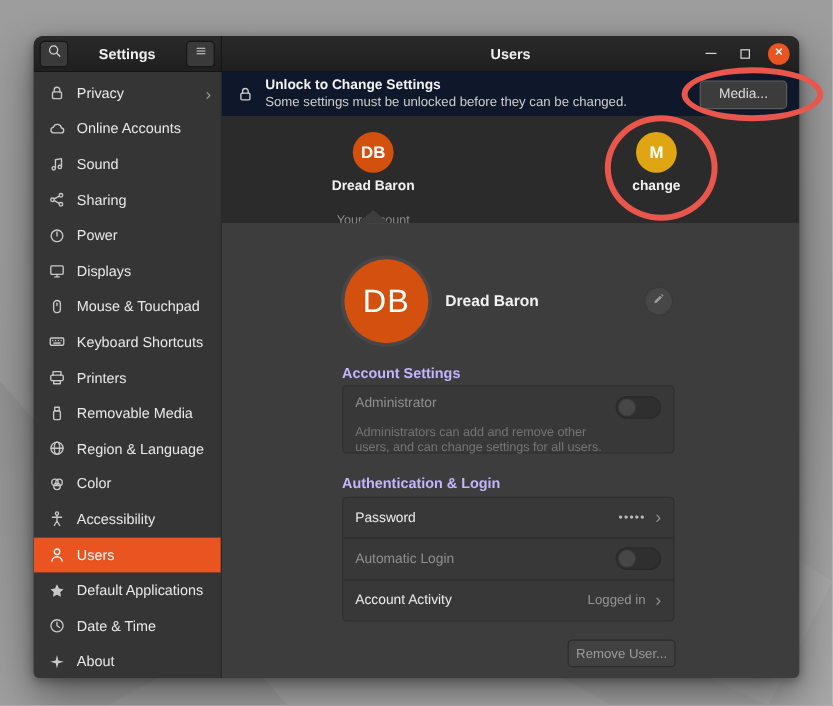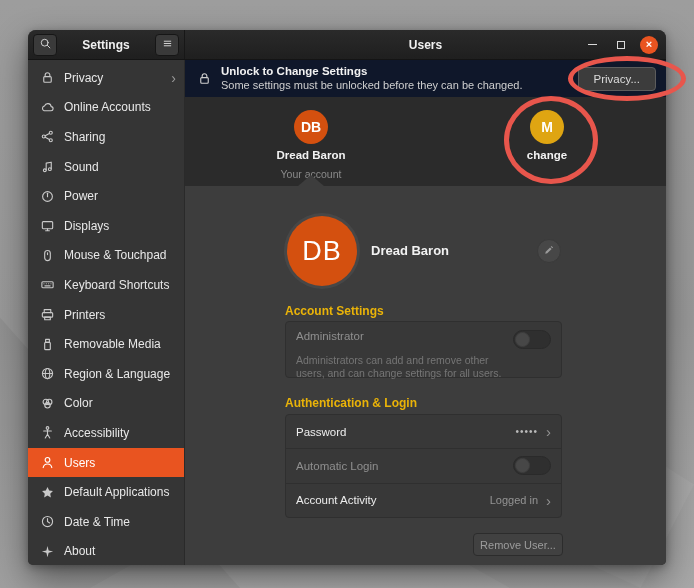--- a/index.html
+++ b/index.html
@@ -76,39 +76,39 @@
 
   
   .carousel { height:89px; flex:0 0 89px; background:#2b2b2b; position:relative; }
   .cuser { position:absolute; top:13px; width:120px; text-align:center; cursor:pointer; }
   .cuser-current { left:66px; }
   .cuser-other { left:302px; }
   .cavatar { width:34px; height:34px; border-radius:50%; margin:0 auto;
     display:flex; align-items:center; justify-content:center;
     color:#fff; font-size:14px; font-weight:bold; }
   .cname { margin-top:5px; font-size:11.5px; font-weight:bold; color:#f2f2f2; }
-  .csub { margin-top:7px; font-size:10.5px; color:#8a8a8a; }
+  .csub { margin-top:17px; font-size:10.5px; color:#8a8a8a; }
   .notch { position:absolute; bottom:0; left:113px; width:0; height:0;
     border-left:13px solid transparent; border-right:13px solid transparent;
     border-bottom:11px solid #3d3d3d; }
 
   
   .content { flex:1; position:relative; background:#3d3d3d; }
   .avatar-large { position:absolute; left:102px; top:30px; width:70px; height:70px;
     border-radius:50%; display:flex; align-items:center; justify-content:center;
     color:#fff; font-size:27px; font-weight:500; letter-spacing:1px;
     box-shadow:0 0 0 3px #474747; }
   .profile-name { position:absolute; left:186px; top:57px; font-size:13px;
     font-weight:bold; color:#f2f2f2; }
   .edit-btn { position:absolute; left:352px; top:53px; width:24px; height:24px;
     border-radius:50%; background:#474747; border:1px solid #3a3a3a; color:#9a9a9a;
     display:flex; align-items:center; justify-content:center; cursor:pointer; }
   .edit-btn svg { width:12px; height:12px; }
 
-  .sec-header { position:absolute; left:100px; font-size:12px; font-weight:bold; color:#eab308; }
+  .sec-header { position:absolute; left:100px; font-size:12px; font-weight:bold; color:#c4b5fd; }
   .h-account { top:118px; }
   .h-auth { top:210px; }
 
   .panel-box { position:absolute; left:100px; width:277px; background:#383838;
     border:1px solid #2f2f2f; border-radius:4px; }
   .box-admin { top:135px; height:57px; padding:8px 10px; }
   .admin-row { display:flex; align-items:flex-start; justify-content:space-between; }
   .admin-label { font-size:11.5px; color:#8f8f8f; }
   .admin-desc { margin-top:5px; font-size:10.5px; line-height:12.5px; color:#757575; width:215px; }
 
@@ -194,41 +194,41 @@
             <span class="sicon">
               <svg viewBox="0 0 16 16" fill="none" stroke="currentColor" stroke-width="1.2" stroke-linecap="round" stroke-linejoin="round">
                 <path d="M4.4 11.5h7.2a2.2 2.2 0 0 0 .3-4.4 3.6 3.6 0 0 0-7-.8 2.7 2.7 0 0 0-.5 5.2z"></path>
               </svg>
             </span>
             <span>Online Accounts</span>
           </div>
           <div class="side-item">
             <span class="sicon">
               <svg viewBox="0 0 16 16" fill="none" stroke="currentColor" stroke-width="1.2" stroke-linecap="round" stroke-linejoin="round">
+                <path d="M6.6 11.8V4.4L12 3.4v7"></path>
+                <circle cx="5.1" cy="12" r="1.5"></circle>
+                <circle cx="10.5" cy="10.8" r="1.5"></circle>
+              </svg>
+            </span>
+            <span>Sound</span>
+          </div>
+          <div class="side-item">
+            <span class="sicon">
+              <svg viewBox="0 0 16 16" fill="none" stroke="currentColor" stroke-width="1.2" stroke-linecap="round" stroke-linejoin="round">
                 <circle cx="4" cy="8" r="1.6"></circle>
                 <circle cx="11.5" cy="4" r="1.6"></circle>
                 <circle cx="11.5" cy="12" r="1.6"></circle>
                 <path d="M5.5 7.2 10 4.8M5.5 8.8 10 11.2"></path>
               </svg>
             </span>
             <span>Sharing</span>
           </div>
           <div class="side-item">
             <span class="sicon">
               <svg viewBox="0 0 16 16" fill="none" stroke="currentColor" stroke-width="1.2" stroke-linecap="round" stroke-linejoin="round">
-                <path d="M6.6 11.8V4.4L12 3.4v7"></path>
-                <circle cx="5.1" cy="12" r="1.5"></circle>
-                <circle cx="10.5" cy="10.8" r="1.5"></circle>
-              </svg>
-            </span>
-            <span>Sound</span>
-          </div>
-          <div class="side-item">
-            <span class="sicon">
-              <svg viewBox="0 0 16 16" fill="none" stroke="currentColor" stroke-width="1.2" stroke-linecap="round" stroke-linejoin="round">
                 <circle cx="8" cy="8" r="5.2"></circle>
                 <path d="M8 4.6V8.2"></path>
               </svg>
             </span>
             <span>Power</span>
           </div>
           <div class="side-item">
             <span class="sicon">
               <svg viewBox="0 0 16 16" fill="none" stroke="currentColor" stroke-width="1.2" stroke-linecap="round" stroke-linejoin="round">
                 <rect x="2.5" y="3.8" width="11" height="7.6" rx="1"></rect>
@@ -345,21 +345,21 @@
           <span class="licon">
               <svg viewBox="0 0 16 16" fill="none" stroke="currentColor" stroke-width="1.2" stroke-linecap="round" stroke-linejoin="round">
                 <rect x="4" y="7" width="8" height="6" rx="1"></rect>
                 <path d="M5.5 7V5.4a2.5 2.5 0 0 1 5 0V7"></path>
               </svg>
             </span>
           <div class="unlock-texts">
             <span class="unlock-title">Unlock to Change Settings</span>
             <span class="unlock-sub">Some settings must be unlocked before they can be changed.</span>
           </div>
-          <button class="unlock-btn">Privacy...</button>
+          <button class="unlock-btn">Media...</button>
         </div>
 
         <div class="carousel">
           <div class="cuser cuser-current">
             <div class="cavatar" style="background: rgb(212, 80, 15);">DB</div>
             <div class="cname">Dread Baron</div>
             <div class="csub">Your account</div>
           </div>
           <div class="cuser cuser-other">
             <div class="cavatar" style="background: rgb(223, 165, 18);">M</div>

